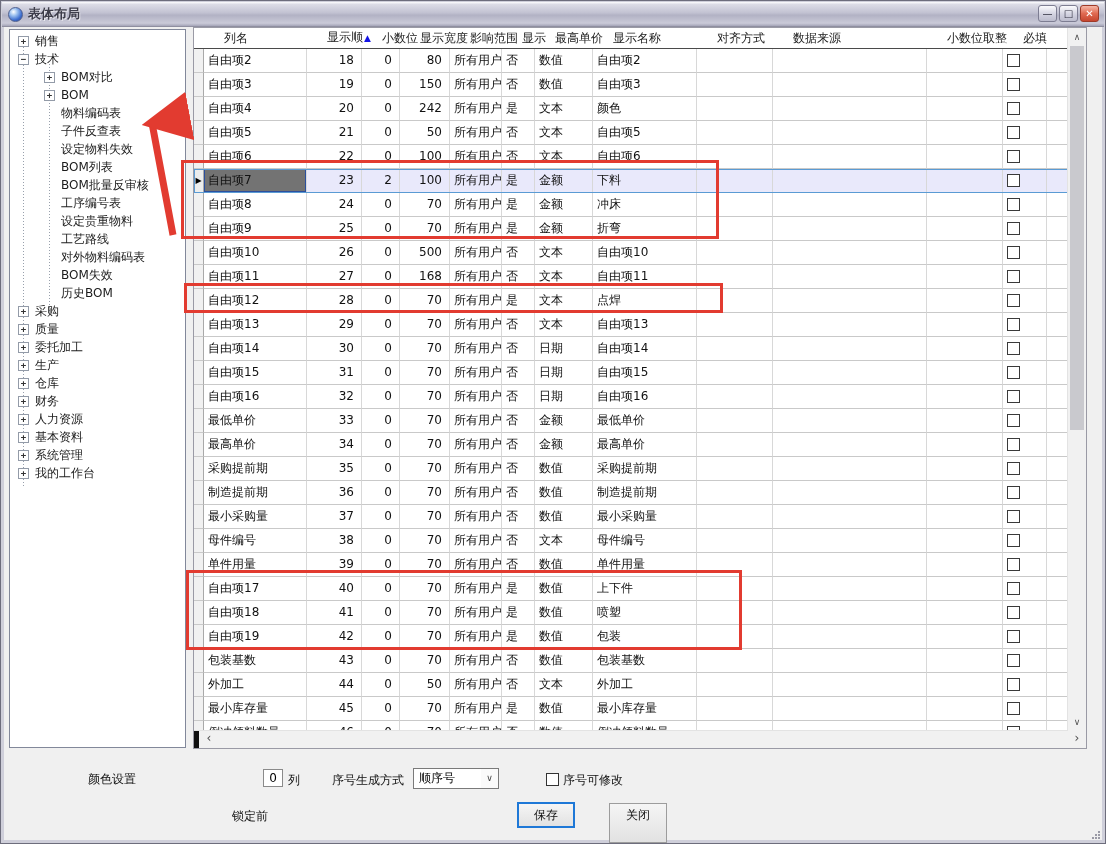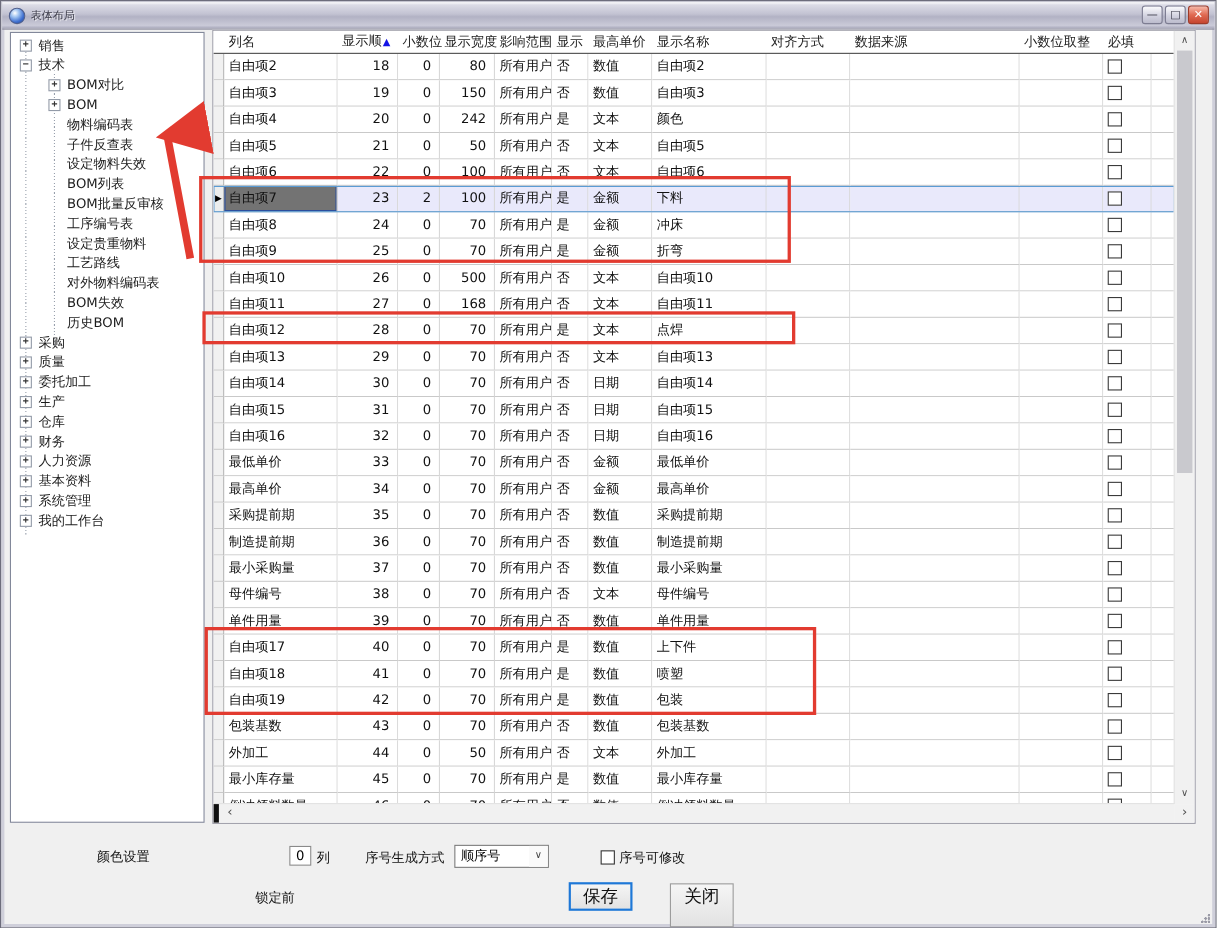--- a/index.html
+++ b/index.html
@@ -7,21 +7,21 @@
   .window{position:relative;width:1106px;height:844px;background:#f0f0f0;
     border:1px solid #6d6d7c;box-sizing:border-box;overflow:hidden;
     box-shadow:inset 0 0 0 3px #cfcfda;}
   
   .titlebar{position:absolute;left:1px;top:1px;right:1px;height:24px;
     background:linear-gradient(180deg,#fdfdfe 0%,#dcdce6 10%,#c2c2d2 45%,#b2b2c4 55%,#cacad8 88%,#a5a5b8 100%);
     border-bottom:1px solid #8f8fa0;display:flex;align-items:center;}
   .orb{width:15px;height:15px;border-radius:50%;margin:0 5px 0 6px;flex:0 0 15px;
     background:radial-gradient(circle at 35% 30%,#ffffff,#9ec2f0 30%,#3f6fd0 65%,#1c3f93 100%);
     border:1px solid #51618f;box-sizing:border-box;}
-  .title-text{font-size:10px;font-weight:normal;color:#3d3d4a;text-shadow:1px 1px 0 rgba(255,255,255,.65);}
+  .title-text{font-size:13px;font-weight:bold;color:#3d3d4a;text-shadow:1px 1px 0 rgba(255,255,255,.65);}
   .winbtns{position:absolute;right:5px;top:3px;display:flex;gap:2px;}
   .wbtn{width:19px;height:17px;border:1px solid #7d7d92;border-radius:3px;font-size:10px;line-height:15px;
     text-align:center;color:#2e2e3e;background:linear-gradient(180deg,#fbfbfd,#d2d2e0 55%,#bcbccd);
     box-sizing:border-box;cursor:default;}
   .wbtn.close{background:linear-gradient(180deg,#f6b7a7,#e06a52 50%,#c6452f);color:#fff;border-color:#9e3a28;font-weight:bold;}
   
   .tree-panel{position:absolute;left:8px;top:28px;width:177px;height:719px;background:#fff;
     border:1px solid #82889a;box-sizing:border-box;overflow:hidden;padding-top:2px;}
   .vline{position:absolute;width:1px;background-image:repeating-linear-gradient(180deg,#98a0ac 0 1px,transparent 1px 3px);}
   .vline.root{left:13px;top:14px;height:442px;}
@@ -31,21 +31,21 @@
   .tree-item.lv1{padding-left:34px;}
   .expander{width:11px;height:11px;flex:0 0 11px;border:1px solid #939ba8;background:#fff;
     font:bold 9px/9px "DejaVu Sans Mono",monospace;text-align:center;color:#333;margin-right:6px;box-sizing:border-box;}
   .expander.hidden{visibility:hidden;}
   
   .grid-panel{position:absolute;left:192px;top:26px;width:894px;height:722px;background:#fff;
     border:1px solid #9a9aa5;box-sizing:border-box;overflow:hidden;}
   .gridcols{display:grid;grid-template-columns:10px 103px 55px 38px 50px 52px 33px 58px 104px 76px 154px 76px 44px 1fr;}
   .grid-header{position:absolute;left:0;top:0;right:18px;height:20px;border-bottom:1px solid #4a4a4a;
     background:#fff;align-items:center;}
-  .hcell{font-size:12px;color:#222;padding-left:4px;white-space:nowrap;overflow:visible;line-height:19px;}
+  .hcell{font-size:12px;color:#222;padding-left:4px;white-space:nowrap;overflow:visible;line-height:19px;margin-left:16px;}
   .sort{color:#1414e6;font-size:9px;margin-left:1px;}
   .grid-body{position:absolute;left:0;top:21px;right:18px;bottom:17px;overflow:hidden;}
   .row{height:24px;}
   .cell{border-right:1px solid #d8d8d8;border-bottom:1px solid #c9c9c9;font-size:12px;line-height:23px;
     padding:0 4px;white-space:nowrap;overflow:hidden;box-sizing:border-box;color:#111;background:#fff;}
   .cell.num{text-align:right;padding-right:7px;}
   .cell.sel{background:#f1f1f1;border-right:1px solid #a9a9a9;padding:0;text-align:center;font-size:8px;line-height:24px;color:#000;}
   .cell.c-req{display:flex;align-items:center;padding-left:4px;}
   .cb{width:13px;height:13px;border:1px solid #3a3a3a;background:#fff;display:inline-block;box-sizing:border-box;}
   .cell.c-fill{border-right:none;}
@@ -72,21 +72,21 @@
   .ann-arrow{position:absolute;left:0;top:0;width:1106px;height:844px;pointer-events:none;z-index:7;}
   
   .f-label{position:absolute;font-size:12px;color:#111;white-space:nowrap;}
   .lock-input{position:absolute;left:262px;top:768px;width:20px;height:18px;border:1px solid #8a8a8a;
     text-align:center;font-size:12px;font-family:inherit;padding:0;box-sizing:border-box;background:#fff;}
   .combo{position:absolute;left:412px;top:767px;width:86px;height:21px;border:1px solid #7a7a7a;background:#fff;
     box-sizing:border-box;font-size:12px;}
   .combo-text{position:absolute;left:5px;top:0;line-height:19px;}
   .combo-arrow{position:absolute;right:0;top:0;width:17px;height:19px;text-align:center;font-size:9px;line-height:19px;color:#444;background:#fafafa;}
   .fchk{position:absolute;left:545px;top:772px;width:13px;height:13px;border:1px solid #333;background:#fff;box-sizing:border-box;}
-  .btn{position:absolute;font-size:16px;text-align:center;background:linear-gradient(#f5f5f5,#e2e2e2);
+  .btn{position:absolute;font-size:12px;text-align:center;background:linear-gradient(#f5f5f5,#e2e2e2);
     box-sizing:border-box;cursor:default;color:#111;}
   .btn-save{left:516px;top:801px;width:58px;height:26px;line-height:22px;border:2px solid #1e78d7;}
   .btn-close{left:608px;top:802px;width:58px;height:40px;line-height:22px;border:1px solid #9c9c9c;}
   .grip{position:absolute;right:4px;bottom:3px;width:10px;height:10px;
     background-image:radial-gradient(circle at 8px 2px,#9a9aa6 1px,transparent 1.4px),
       radial-gradient(circle at 5px 5px,#9a9aa6 1px,transparent 1.4px),
       radial-gradient(circle at 8px 5px,#9a9aa6 1px,transparent 1.4px),
       radial-gradient(circle at 2px 8px,#9a9aa6 1px,transparent 1.4px),
       radial-gradient(circle at 5px 8px,#9a9aa6 1px,transparent 1.4px),
       radial-gradient(circle at 8px 8px,#9a9aa6 1px,transparent 1.4px);}

